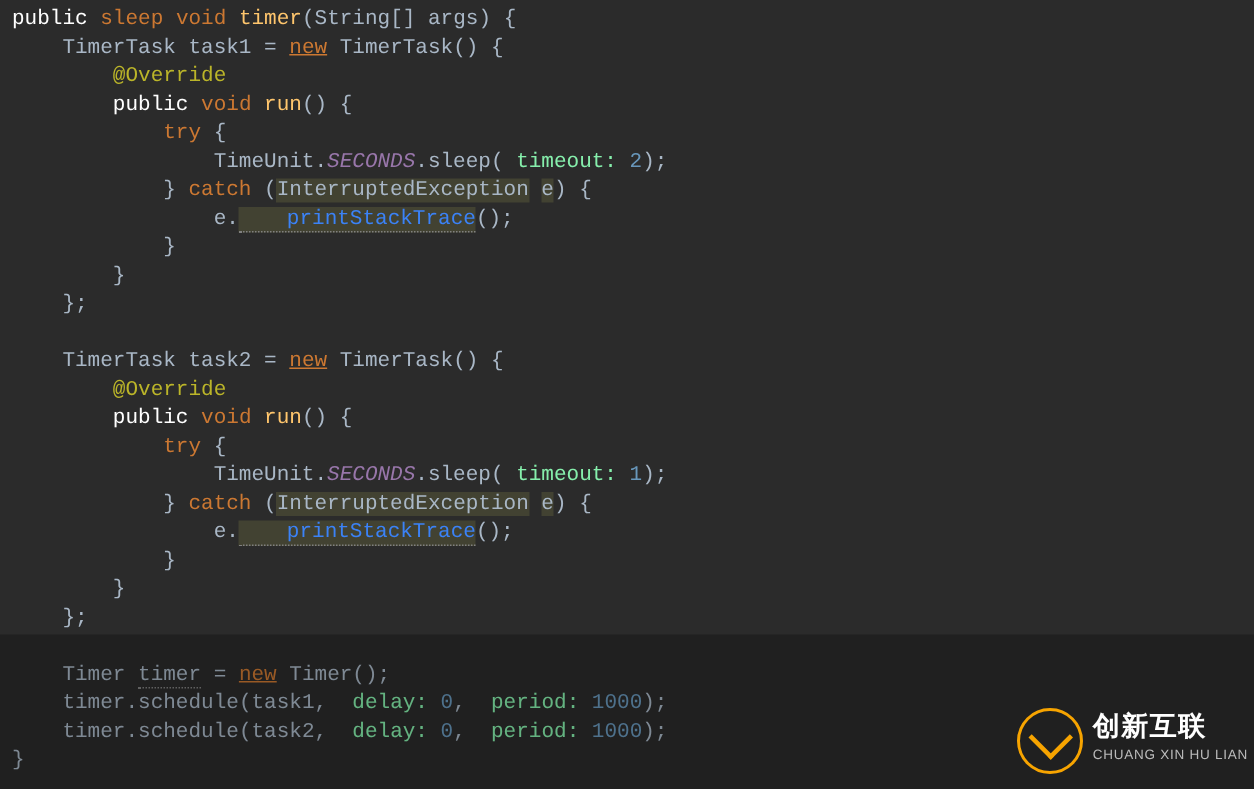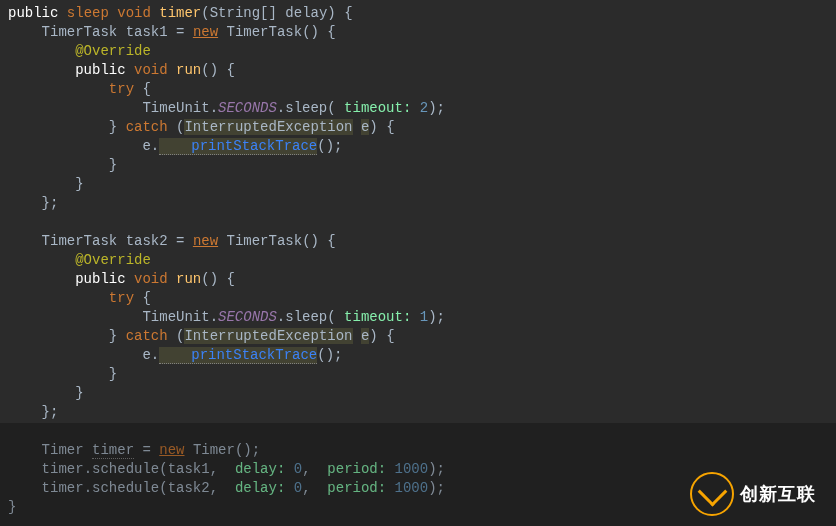--- a/index.html
+++ b/index.html
@@ -38,21 +38,21 @@
   .local-var { color: #a9b7c6; }
   .dim-overlay {
     position: absolute;
     left: 0;
     width: 100%;
     background: rgba(0,0,0,0.25);
     pointer-events: none;
   }
   .logo {
     position: absolute;
-    right: 20px;
+    right: 4px;
     bottom: 10px;
     display: flex;
     align-items: center;
     gap: 6px;
     pointer-events: none;
   }
   .logo-icon {
     width: 44px;
     height: 44px;
     border: 2px solid #f7a400;
@@ -69,21 +69,21 @@
     transform: rotate(-45deg) translate(2px,-2px);
   }
   .logo-text-cn { color:#fff; font-family: sans-serif; font-size:18px; font-weight:bold; letter-spacing:1px; }
   .logo-text-en { color:#bbb; font-family: sans-serif; font-size:9px; letter-spacing:0.5px; }
   .underline-warn { border-bottom: 1px dotted #808080; }
   .boxed { background: rgba(82,82,55,0.6); }
 </style>
 </head>
 <body>
 
-<div class="code-area"><span><span class="kw-public">public</span> <span class="kw-static">sleep</span> <span class="kw-void">void</span> <span class="method-decl">timer</span><span class="punct">(</span><span class="type">String</span><span class="punct">[]</span> <span class="param">delay</span><span class="punct">)</span> <span class="brace">{</span></span>
+<div class="code-area"><span><span class="kw-public">public</span> <span class="kw-static">sleep</span> <span class="kw-void">void</span> <span class="method-decl">timer</span><span class="punct">(</span><span class="type">String</span><span class="punct">[]</span> <span class="param">args</span><span class="punct">)</span> <span class="brace">{</span></span>
     <span><span class="type">TimerTask</span> <span class="local-var">task1</span> <span class="punct">=</span> <span class="kw-new">new</span> <span class="type">TimerTask</span><span class="punct">()</span> <span class="brace">{</span></span>
         <span><span class="annotation">@Override</span></span>
         <span><span class="kw-public">public</span> <span class="kw-void">void</span> <span class="method-decl">run</span><span class="punct">()</span> <span class="brace">{</span></span>
             <span><span class="kw-try">try</span> <span class="brace">{</span></span>
                 <span><span class="type">TimeUnit</span><span class="punct">.</span><span class="static-field">SECONDS</span><span class="punct">.</span><span class="method-call">sleep</span><span class="punct">(</span> <span class="hint">timeout:</span> <span class="number">2</span><span class="punct">);</span></span>
             <span><span class="brace">}</span> <span class="kw-catch">catch</span> <span class="punct">(</span><span class="boxed">InterruptedException</span> <span class="boxed">e</span><span class="punct">)</span> <span class="brace">{</span></span>
                 <span><span class="local-var">e</span><span class="punct">.</span><span class="warn-method underline-warn">printStackTrace</span><span class="punct">();</span></span>
             <span class="brace">}</span>
         <span class="brace">}</span>
     <span class="brace">};</span>
@@ -103,14 +103,15 @@
     <span><span class="local-var">timer</span><span class="punct">.</span><span class="method-call">schedule</span><span class="punct">(</span><span class="local-var">task1</span><span class="punct">,</span>  <span class="hint">delay:</span> <span class="number">0</span><span class="punct">,</span>  <span class="hint">period:</span> <span class="number">1000</span><span class="punct">);</span></span>
     <span><span class="local-var">timer</span><span class="punct">.</span><span class="method-call">schedule</span><span class="punct">(</span><span class="local-var">task2</span><span class="punct">,</span>  <span class="hint">delay:</span> <span class="number">0</span><span class="punct">,</span>  <span class="hint">period:</span> <span class="number">1000</span><span class="punct">);</span></span>
 <span class="brace">}</span></div>
 
 <div class="dim-overlay" style="top:423px;height:103px;"></div>
 
 <div class="logo">
   <div class="logo-icon"></div>
   <div>
     <div class="logo-text-cn">创新互联</div>
+    <div class="logo-text-en">CHUANG XIN HU LIAN</div>
   </div>
 </div>
 
 </body></html>

